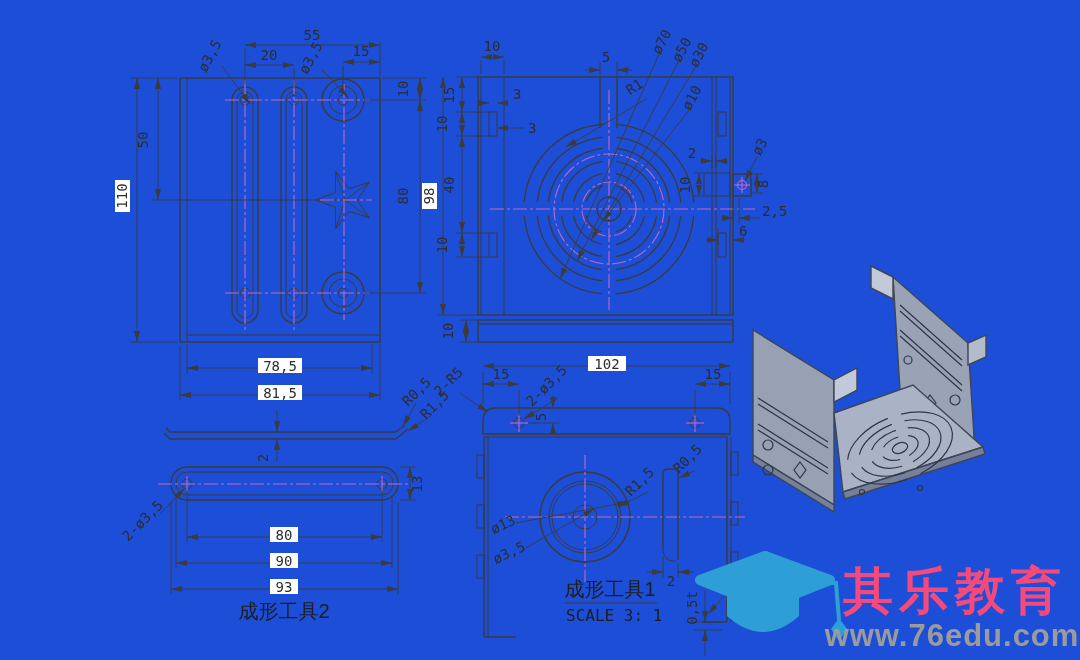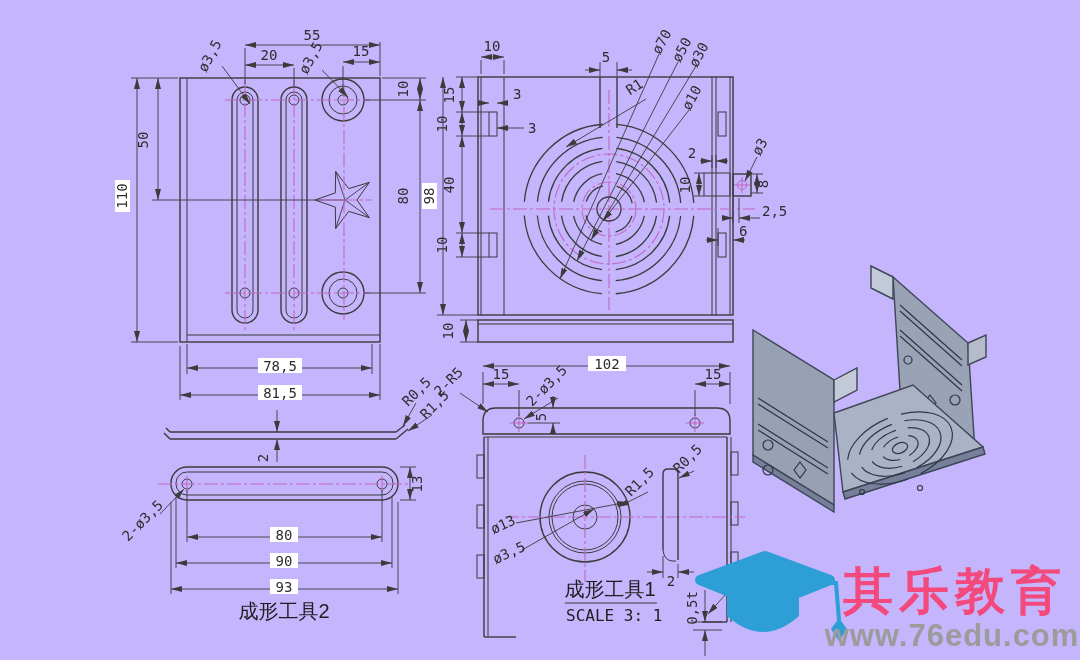--- a/index.html
+++ b/index.html
@@ -1,16 +1,16 @@
 <!DOCTYPE html>
 <html><head>
 <meta charset="utf-8">
 <style>
   html,body{margin:0;padding:0;background:#e8e8e8;}
-  .canvas{position:relative;width:1080px;height:660px;background:#c4b5fd;overflow:hidden;
+  .canvas{position:relative;width:1080px;height:660px;background:#1d4ed8;overflow:hidden;
           font-family:"DejaVu Sans Mono","Liberation Mono",monospace;}
   svg{position:absolute;left:0;top:0;}
   .ol{fill:none;stroke:#3b3b3b;stroke-width:1.4;}
   .tl{fill:none;stroke:#3b3b3b;stroke-width:1;}
   .dim{fill:none;stroke:#3b3b3b;stroke-width:0.9;}
   .cl{fill:none;stroke:#c268c2;stroke-width:1.1;stroke-dasharray:14 3 3 3;}
   .cls{fill:none;stroke:#c268c2;stroke-width:1.1;}
   .grill{fill:none;stroke:#3b3b3b;stroke-width:1.3;}
   text.d{font:14px "DejaVu Sans Mono","Liberation Mono",monospace;fill:#2d2d2d;}
   text.cap{font:20px "Liberation Sans",sans-serif;fill:#1e1e1e;}

